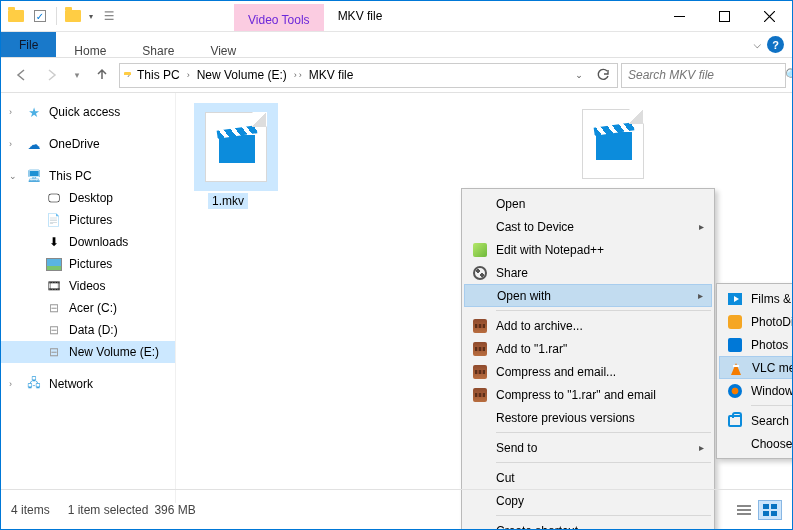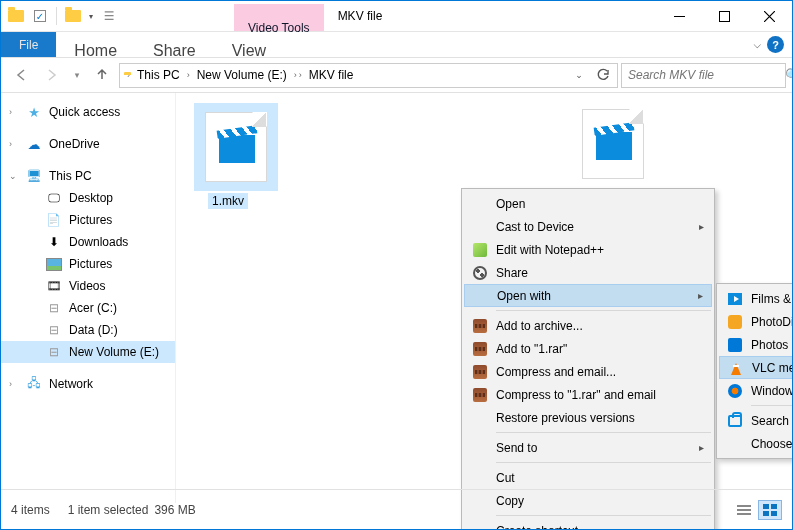--- a/index.html
+++ b/index.html
@@ -6,29 +6,29 @@
   body { background: #fff; width: 793px; height: 530px; border: 1px solid #0078d7; position: relative; overflow: hidden; }
 
   
   .title-bar { height: 31px; display: flex; align-items: center; border-bottom: 1px solid #e5e5e5; }
   .qat { display: flex; align-items: center; gap: 2px; padding: 0 4px; }
   .qat .icon { width: 22px; height: 22px; display: flex; align-items: center; justify-content: center; }
   .dropdown-caret { font-size: 8px; color: #555; padding: 0 3px; }
   .divider-v { width: 1px; height: 18px; background: #ddd; margin: 0 3px; }
 
   .title-tabs { display: flex; align-items: flex-end; margin-left: 110px; height: 100%; }
-  .video-tools { background: #fbcce1; color: #0f172a; padding: 17px 14px 0; height: 27px; font-size: 12px; border-bottom: 2px solid transparent; text-align:center;}
+  .video-tools { background: #fbcce1; color: #6d28d9; padding: 9px 14px 0; height: 27px; font-size: 12px; border-bottom: 2px solid transparent; text-align:center;}
   .title-text { padding: 0 14px; color: #000; align-self: center; }
   .window-ctrls { margin-left: auto; display: flex; }
   .window-ctrls .btn { width: 45px; height: 30px; display: flex; align-items: center; justify-content: center; color: #000; }
 
   
   .ribbon { height: 26px; display: flex; align-items: stretch; border-bottom: 1px solid #e1e1e1; }
-  .file-tab { background: #1979ca; color: #e5e5e5; display: flex; align-items: center; padding: 0 18px; font-size: 12px; }
-  .ribbon-item { display: flex; align-items: center; padding: 0 18px; color: #444; font-size: 16px; margin-top: 12px; }
+  .file-tab { background: #1979ca; color: #0f172a; display: flex; align-items: center; padding: 0 18px; font-size: 12px; }
+  .ribbon-item { display: flex; align-items: center; padding: 0 18px; color: #444; font-size: 12px; margin-top: 12px; }
   .play-tab { color: #a4205b; padding: 0 22px;}
   .ribbon-spacer { flex: 1; }
   .ribbon-right { display: flex; align-items: center; padding-right: 8px; gap: 6px; }
   .help-badge { width: 17px; height: 17px; border-radius: 50%; background: #0f72c5; color: #fff; display: flex; align-items: center; justify-content: center; font-size: 11px; font-weight: bold; }
 
   
   .addr-row { height: 35px; display: flex; align-items: center; padding: 4px 6px; gap: 3px; border-bottom: 1px solid #e1e1e1; }
   .nav-btn { width: 28px; height: 26px; display: flex; align-items: center; justify-content: center; color: #888; }
   .addr-box { flex: 1; height: 25px; border: 1px solid #ccc; display: flex; align-items: center; padding: 0 2px; }
   .addr-box .folder-icon { margin: 0 2px; }

